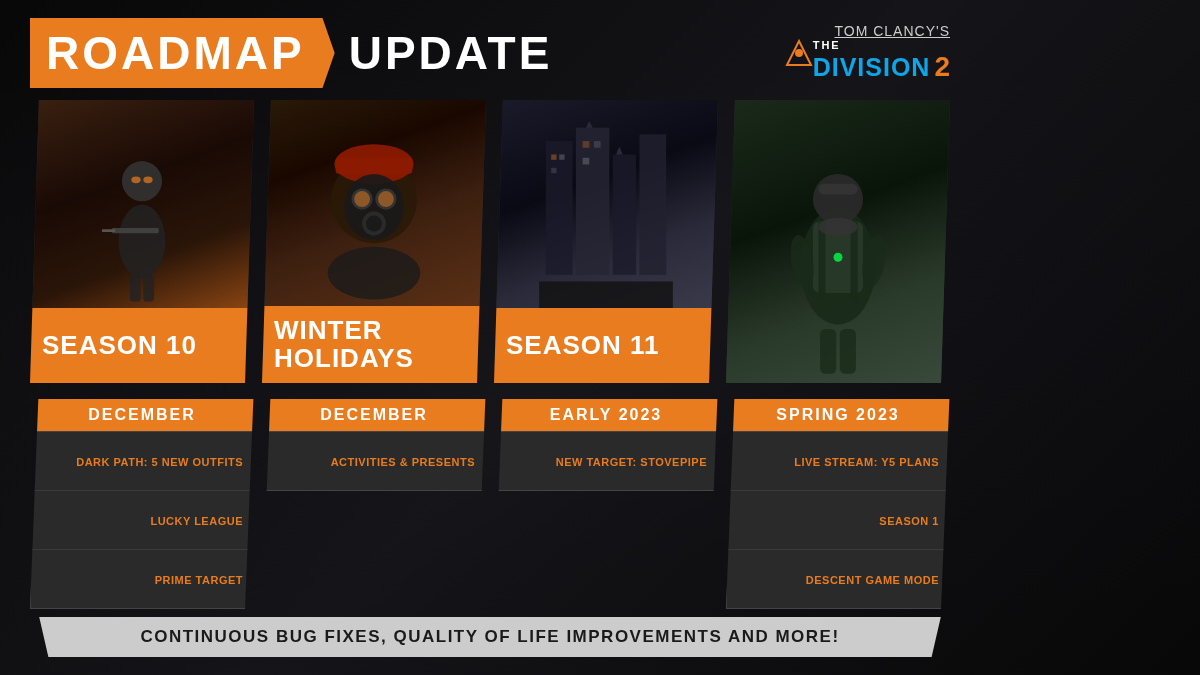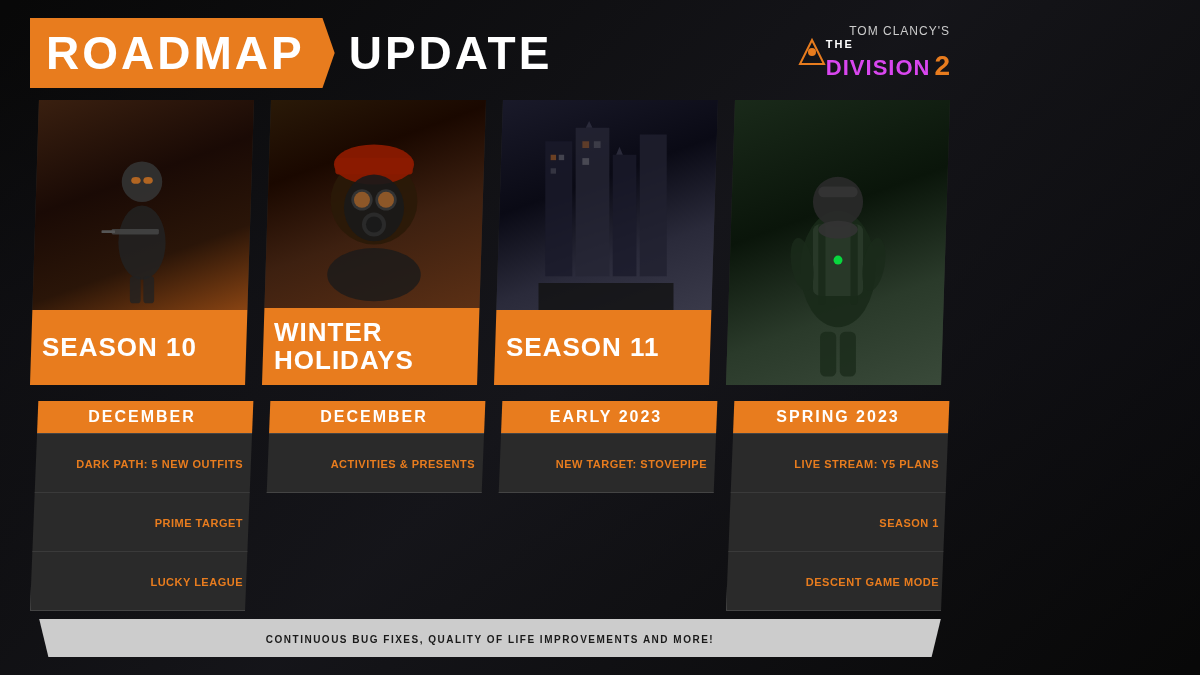--- a/index.html
+++ b/index.html
@@ -72,24 +72,25 @@
       margin-left: 14px;
     }
 
     .division-logo {
       display: flex;
       flex-direction: column;
       align-items: flex-end;
     }
 
     .logo-text-top {
-      font-size: 12px;
+      font-size: 14px;
       color: #cccccc;
       letter-spacing: 1px;
       text-align: left;
+      text-decoration: underline;
     }
 
     .logo-main {
       display: flex;
       align-items: flex-start;
     }
 
     .logo-icon {
       width: 28px;
       height: 28px;
@@ -101,22 +102,22 @@
     }
 
     .logo-the {
       font-size: 11px;
       color: #ffffff;
       font-weight: bold;
       letter-spacing: 2px;
     }
 
     .logo-division {
-      font-size: 22px;
-      color: #d946ef;
+      font-size: 25px;
+      color: #0ea5e9;
       font-weight: 900;
       letter-spacing: 1px;
       line-height: 1;
     }
 
     .logo-2 {
       font-size: 28px;
       color: #e87c1e;
       font-weight: 900;
     }
@@ -240,21 +241,21 @@
 
     
     .bottom-banner {
       background: #cccccc;
       padding: 10px 20px;
       text-align: center;
       clip-path: polygon(1% 0, 99% 0, 98% 100%, 2% 100%);
     }
 
     .bottom-banner-text {
-      font-size: 10px;
+      font-size: 17px;
       font-weight: 900;
       color: #1a1a1a;
       letter-spacing: 1.5px;
       text-transform: uppercase;
     }
 
     
     .card-person-svg {
       position: absolute;
       bottom: 0;
@@ -422,24 +423,24 @@
 
     <div class="timeline-col">
       <div class="timeline-header">
         <span class="timeline-header-text">DECEMBER</span>
       </div>
       <div class="timeline-items">
         <div class="timeline-item">
           <span class="timeline-item-text">DARK PATH: 5 NEW OUTFITS</span>
         </div>
         <div class="timeline-item">
+          <span class="timeline-item-text">LUCKY LEAGUE</span>
+        </div>
+        <div class="timeline-item">
           <span class="timeline-item-text">PRIME TARGET</span>
-        </div>
-        <div class="timeline-item">
-          <span class="timeline-item-text">LUCKY LEAGUE</span>
         </div>
       </div>
     </div>
 
     <div class="timeline-col">
       <div class="timeline-header">
         <span class="timeline-header-text">DECEMBER</span>
       </div>
       <div class="timeline-items">
         <div class="timeline-item">

